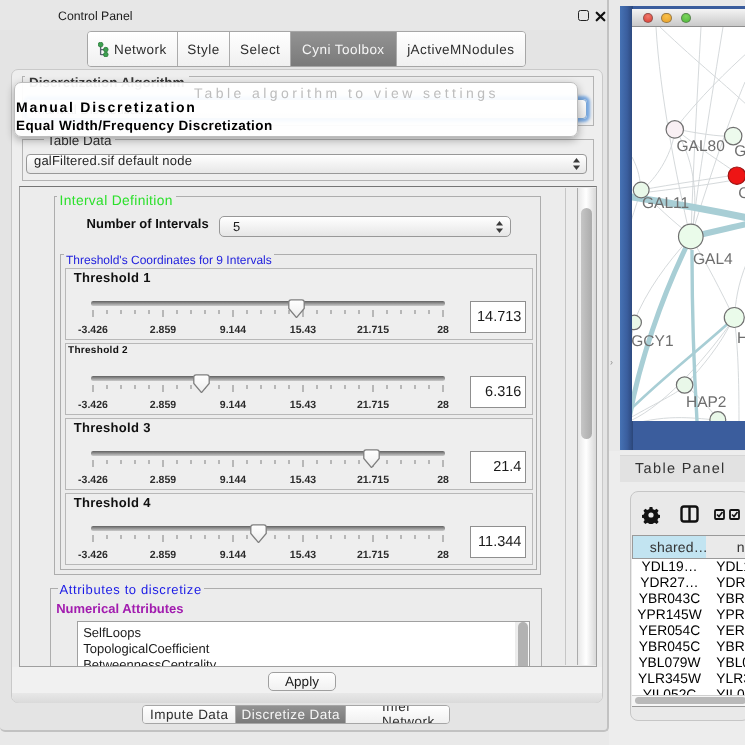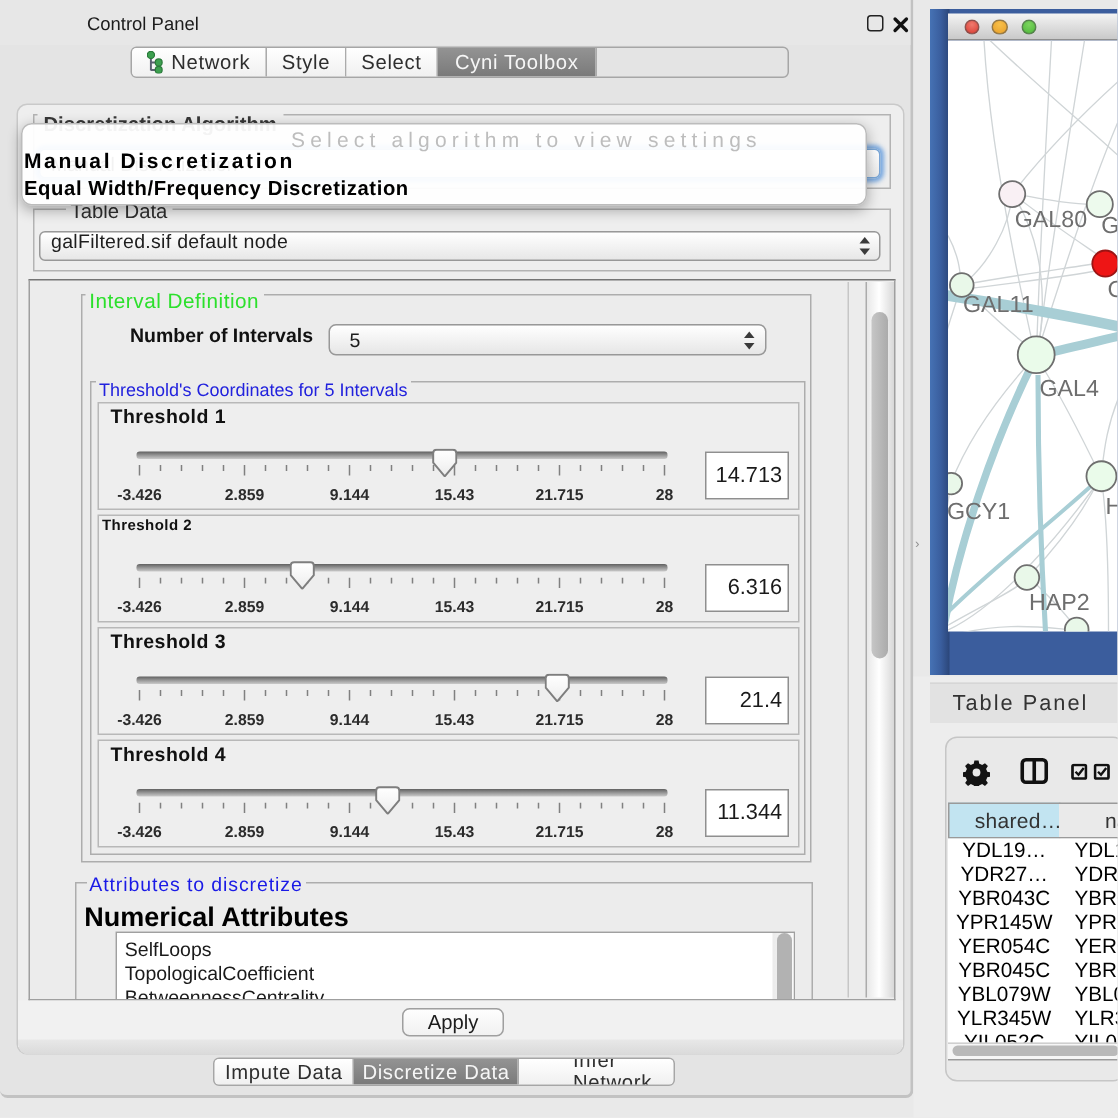--- a/index.html
+++ b/index.html
@@ -8,30 +8,31 @@
 .bl{font-weight:bold;}
 </style></head><body>
 
 <div class="abs" style="left:0;top:0;width:607px;height:730px;background:#e4e4e4;border-right:2px solid #c2c2c2;border-bottom:2px solid #c2c2c2;border-radius:0 0 5px 5px;"></div>
 <div class="abs" style="left:0;top:0;width:607px;height:30px;background:#e7e7e7;"></div>
 <div class="abs" style="left:14px;top:9px;font-size:12.3px;color:#1c1c1c;margin-left:44px;">Control Panel</div>
 <div class="abs" style="left:578px;top:10px;width:9px;height:9px;border:1.8px solid #222;border-radius:2.5px;"></div>
 <svg class="abs" style="left:594.5px;top:10.5px;" width="11" height="11" viewBox="0 0 13 13">
     <path d="M2 2 L11 11 M11 2 L2 11" stroke="#111" stroke-width="2.6" stroke-linecap="round"></path>
   </svg>
-<div class="abs" style="left:87px;top:31px;width:439px;height:21px;border:1px solid #a6a6a6;border-radius:4px;overflow:hidden;display:flex;box-sizing:border-box;">
+<div class="abs" style="left:87px;top:31px;width:439px;height:36px;border:1px solid #a6a6a6;border-radius:4px;overflow:hidden;display:flex;box-sizing:border-box;">
 <div style="width:90px;box-sizing:border-box;background:linear-gradient(#fff,#f0f0f0);color:#2e2e2e;border-right:1px solid #ababab;display:flex;align-items:center;justify-content:center;font-size:13.5px;letter-spacing:0.45px;"><svg width="11" height="15" viewBox="0 0 11 15" style="margin-right:5px;">
         <path d="M2.6 4 V13 M2.6 7.6 H6 M2.6 12.6 H6" stroke="#5a6070" stroke-width="1.3" fill="none"></path>
         <circle cx="2.6" cy="2.6" r="2.4" fill="#3da050" stroke="#2a7a3a" stroke-width="0.8"></circle>
         <circle cx="7.8" cy="7.6" r="2.3" fill="#3da050" stroke="#2a7a3a" stroke-width="0.8"></circle>
         <circle cx="7.8" cy="12.6" r="2.3" fill="#3da050" stroke="#2a7a3a" stroke-width="0.8"></circle>
       </svg>Network</div>
 <div style="width:53px;box-sizing:border-box;background:linear-gradient(#fff,#f0f0f0);color:#2e2e2e;border-right:1px solid #ababab;display:flex;align-items:center;justify-content:center;font-size:13.5px;letter-spacing:0.45px;">Style</div>
 <div style="width:61px;box-sizing:border-box;background:linear-gradient(#fff,#f0f0f0);color:#2e2e2e;border-right:1px solid #ababab;display:flex;align-items:center;justify-content:center;font-size:13.5px;letter-spacing:0.45px;">Select</div>
 <div style="width:106px;box-sizing:border-box;background:linear-gradient(#939393,#7a7a7a);color:#f6f6f6;border-right:1px solid #ababab;display:flex;align-items:center;justify-content:center;font-size:13.5px;letter-spacing:0.45px;">Cyni Toolbox</div>
+<div style="width:129px;box-sizing:border-box;background:linear-gradient(#fff,#f0f0f0);color:#2e2e2e;display:flex;align-items:center;justify-content:center;font-size:13.5px;letter-spacing:0.45px;">jActiveMNodules</div>
 </div>
 <div class="abs" style="left:11px;top:69px;width:592px;height:634px;background:#eee;border:1px solid #c9c9c9;border-radius:7px;box-sizing:border-box;"></div>
 <div class="abs" style="left:21.8px;top:76px;width:572px;height:50px;border:1px solid #b3b3b3;box-sizing:border-box;"></div>
 <div class="abs" style="left:25px;top:76px;font-size:13.5px;font-weight:600;color:#383838;background:#eee;padding:0 4px;line-height:13px;">Discretization Algorithm</div>
 <div class="abs" style="left:26px;top:99px;width:561px;height:20px;background:linear-gradient(#fff,#eaeaea);border:1px solid #7ba7d7;border-radius:4px;box-sizing:border-box;box-shadow:0 0 3px 2.2px rgba(90,150,220,0.8);"></div>
 <div class="abs" style="left:34px;top:102px;font-size:13px;color:#222;">Manual Discretization</div>
 <div class="abs" style="left:21.8px;top:138.7px;width:572px;height:42px;border:1px solid #b3b3b3;box-sizing:border-box;"></div>
 <div class="abs" style="left:24px;top:132.5px;font-size:13.5px;color:#2e2e2e;background:#eee;padding:0 3px;margin-left:20px;">Table Data</div>
 <div class="abs" style="left:26px;top:153.8px;width:561px;height:20px;background:linear-gradient(#fff,#e7e7e7);border:1px solid #989898;border-radius:4px;box-sizing:border-box;"></div>
 <div class="abs" style="left:34px;top:153.4px;font-size:13px;color:#1e1e1e;letter-spacing:0.2px;">galFiltered.sif default node</div>
@@ -46,21 +47,21 @@
 <div class="abs" style="left:54.3px;top:196.3px;width:487px;height:379px;border:1px solid #adadad;box-sizing:border-box;"></div>
 <div class="abs" style="left:56.5px;top:192.5px;font-size:13.8px;letter-spacing:0.35px;color:#2ce02c;background:#ececec;padding:0 3px;">Interval Definition</div>
 <div class="abs bl" style="left:86.6px;top:216px;font-size:13px;color:#111;">Number of Intervals</div>
 <div class="abs" style="left:218.5px;top:216.4px;width:292px;height:20.5px;background:linear-gradient(#fff,#e6e6e6);border:1px solid #989898;border-radius:5px;box-sizing:border-box;"></div>
 <div class="abs" style="left:233px;top:219px;font-size:13px;color:#1e1e1e;">5</div>
 <svg class="abs" style="left:495px;top:220px;" width="9" height="14" viewBox="0 0 9 14">
     <path d="M4.5 1 L8 5.4 L1 5.4 Z" fill="#3a3a3a"></path>
     <path d="M4.5 13 L1 8.6 L8 8.6 Z" fill="#3a3a3a"></path>
   </svg>
 <div class="abs" style="left:60px;top:253.8px;width:477px;height:316px;border:1px solid #adadad;box-sizing:border-box;"></div>
-<div class="abs" style="left:64px;top:252.5px;font-size:12px;color:#2222dd;background:#ececec;padding:0 2px;">Threshold's Coordinates for 5 Intervals</div>
+<div class="abs" style="left:64px;top:252.5px;font-size:12px;color:#2222dd;background:#ececec;padding:0 2px;">Threshold's Coordinates for 9 Intervals</div>
 <div class="abs" style="left:65px;top:268.2px;width:468px;height:72px;background:#eeeeee;border:1px solid #b8b8b8;box-sizing:border-box;"></div>
 <div class="abs bl" style="left:73.7px;top:269.6px;font-size:13px;letter-spacing:0.3px;color:#111;">Threshold 1</div>
 <div class="abs" style="left:91.4px;top:301.3px;width:354px;height:4.5px;border-radius:2.2px;background:linear-gradient(#606060,#9c9c9c 55%,#cacaca);"></div>
 <svg class="abs" style="left:91px;top:309.5px;" width="355" height="8" viewBox="0 0 355 8">
     <line x1="2.0" y1="0" x2="2.0" y2="7" stroke="#808080" stroke-width="1"></line>
     <line x1="16.0" y1="0" x2="16.0" y2="4" stroke="#808080" stroke-width="1"></line>
     <line x1="30.0" y1="0" x2="30.0" y2="4" stroke="#808080" stroke-width="1"></line>
     <line x1="44.0" y1="0" x2="44.0" y2="4" stroke="#808080" stroke-width="1"></line>
     <line x1="58.0" y1="0" x2="58.0" y2="4" stroke="#808080" stroke-width="1"></line>
     <line x1="72.0" y1="0" x2="72.0" y2="7" stroke="#808080" stroke-width="1"></line>
@@ -246,38 +247,38 @@
         <stop offset="1" stop-color="#ebebeb"></stop>
       </linearGradient>
     </defs>
     <path d="M3.1 0.8 h10.8 q2.3 0 2.3 2.3 v6.4 L8.5 18.6 L0.8 9.5 v-6.4 q0-2.3 2.3-2.3 z" fill="url(#th3)" stroke="#7e7e7e" stroke-width="1.3"></path>
   </svg>
 <div class="abs" style="left:470.4px;top:525.8px;width:55.8px;height:32.6px;background:#fff;border:1.5px solid #8f8f8f;box-sizing:border-box;"></div>
 <div class="abs" style="left:470.4px;top:533.8px;width:51px;text-align:right;font-size:14.5px;color:#1a1a1a;">11.344</div>
 <div class="abs" style="left:18.5px;top:560px;width:577px;height:106px;overflow:hidden;">
 <div class="abs" style="left:31.5px;top:28.2px;width:492px;height:120px;border:1px solid #adadad;box-sizing:border-box;"></div>
 <div class="abs" style="left:39px;top:22px;font-size:13px;letter-spacing:0.6px;color:#1a1ae6;background:#ececec;padding:0 2px;">Attributes to discretize</div>
-<div class="abs bl" style="left:37.7px;top:41px;font-size:18px;color:#000000;">Numerical Attributes</div>
+<div class="abs bl" style="left:37.7px;top:41px;font-size:13px;color:#a21caf;">Numerical Attributes</div>
 <div class="abs" style="left:58.9px;top:61.4px;width:452.5px;height:60px;background:#fff;border:1px solid #a0a0a0;box-sizing:border-box;"></div>
 <div class="abs" style="left:64.7px;top:64.5px;font-size:13px;color:#1a1a1a;">SelfLoops</div>
 <div class="abs" style="left:64.7px;top:80.9px;font-size:13px;color:#1a1a1a;">TopologicalCoefficient</div>
 <div class="abs" style="left:64.7px;top:97.3px;font-size:13px;color:#1a1a1a;">BetweennessCentrality</div>
 <div class="abs" style="left:496.4px;top:62.4px;width:14px;height:58px;background:linear-gradient(to right,#ebebeb,#fafafa);"></div>
     <div class="abs" style="left:499.5px;top:62px;width:10px;height:58px;background:#b2b2b2;border-radius:5px;"></div>
 </div>
 <div class="abs" style="left:12px;top:666.5px;width:590px;height:31px;background:#f1f1f1;"></div>
 <div class="abs" style="left:12px;top:693px;width:590px;height:10px;background:linear-gradient(#e8e8e8,#dadada);border-radius:0 0 7px 7px;"></div>
 <div class="abs" style="left:268px;top:671.5px;width:68px;height:19px;background:linear-gradient(#fefefe,#f1f1f1);border:1px solid #9f9f9f;border-radius:5px;box-sizing:border-box;text-align:center;font-size:13.5px;color:#1c1c1c;line-height:17px;">Apply</div>
 <div class="abs" style="left:142px;top:705px;width:308px;height:18.5px;border:1px solid #a6a6a6;border-radius:4px;overflow:hidden;display:flex;box-sizing:border-box;">
 <div style="width:99px;box-sizing:border-box;background:linear-gradient(#fff,#f0f0f0);color:#2e2e2e;border-right:1px solid #ababab;display:flex;align-items:center;justify-content:center;font-size:13.5px;letter-spacing:0.45px;">Impute Data</div>
 <div style="width:116px;box-sizing:border-box;background:linear-gradient(#939393,#7a7a7a);color:#f6f6f6;border-right:1px solid #ababab;display:flex;align-items:center;justify-content:center;font-size:13.5px;letter-spacing:0.45px;">Discretize Data</div>
 <div style="width:107px;box-sizing:border-box;background:linear-gradient(#fff,#f0f0f0);color:#2e2e2e;display:flex;align-items:center;justify-content:center;font-size:13.5px;letter-spacing:0.45px;padding-left:36px;">Infer Network</div>
 </div>
 <div class="abs" style="left:14px;top:82px;width:564px;height:55px;background:rgba(255,255,255,0.94);border:1px solid #bcbcbc;border-radius:7px;box-sizing:border-box;box-shadow:0 3px 9px rgba(0,0,0,0.32);"></div>
-<div class="abs" style="left:194px;top:85px;font-size:14px;color:#bdbdbd;letter-spacing:3.45px;">Select algorithm to view settings</div>
+<div class="abs" style="left:194px;top:85px;font-size:14px;color:#bdbdbd;letter-spacing:3.45px;">Table algorithm to view settings</div>
 <div class="abs bl" style="left:16px;top:99px;font-size:14px;color:#000;letter-spacing:1.75px;">Manual Discretization</div>
 <div class="abs" style="left:16px;top:118.3px;font-size:13.5px;color:#000;letter-spacing:0.4px;font-weight:bold;">Equal Width/Frequency Discretization</div>
 <div class="abs" style="left:610px;top:357px;font-size:9px;color:#909090;">›</div>
 <div class="abs" style="left:620px;top:6px;width:125px;height:443.5px;background:#3b5d9d;"></div>
 <div class="abs" style="left:620px;top:6px;width:12.5px;height:443.5px;background:linear-gradient(90deg,#4672b4,#3a5e9e 55%,#2b4679);"></div>
 <div class="abs" style="left:632px;top:9px;width:113px;height:18px;background:linear-gradient(#f4f4f4,#c9c9c9);border-bottom:1px solid #8e8e8e;box-sizing:border-box;"></div>
 <div class="abs" style="left:642.5px;top:12.5px;width:10.6px;height:10.6px;border-radius:50%;background:radial-gradient(circle at 50% 30%,#f07a6e,#d83c32);border:0.8px solid rgba(80,80,80,0.55);box-sizing:border-box;"></div>
 <div class="abs" style="left:661.0px;top:12.5px;width:10.6px;height:10.6px;border-radius:50%;background:radial-gradient(circle at 50% 30%,#f8c04a,#e8a02a);border:0.8px solid rgba(80,80,80,0.55);box-sizing:border-box;"></div>
 <div class="abs" style="left:680.5px;top:12.5px;width:10.6px;height:10.6px;border-radius:50%;background:radial-gradient(circle at 50% 30%,#7cd45e,#4eb83a);border:0.8px solid rgba(80,80,80,0.55);box-sizing:border-box;"></div>
 <svg class="abs" style="left:632px;top:27px;background:#fff;" width="113" height="394" viewBox="632 27 113 394">

